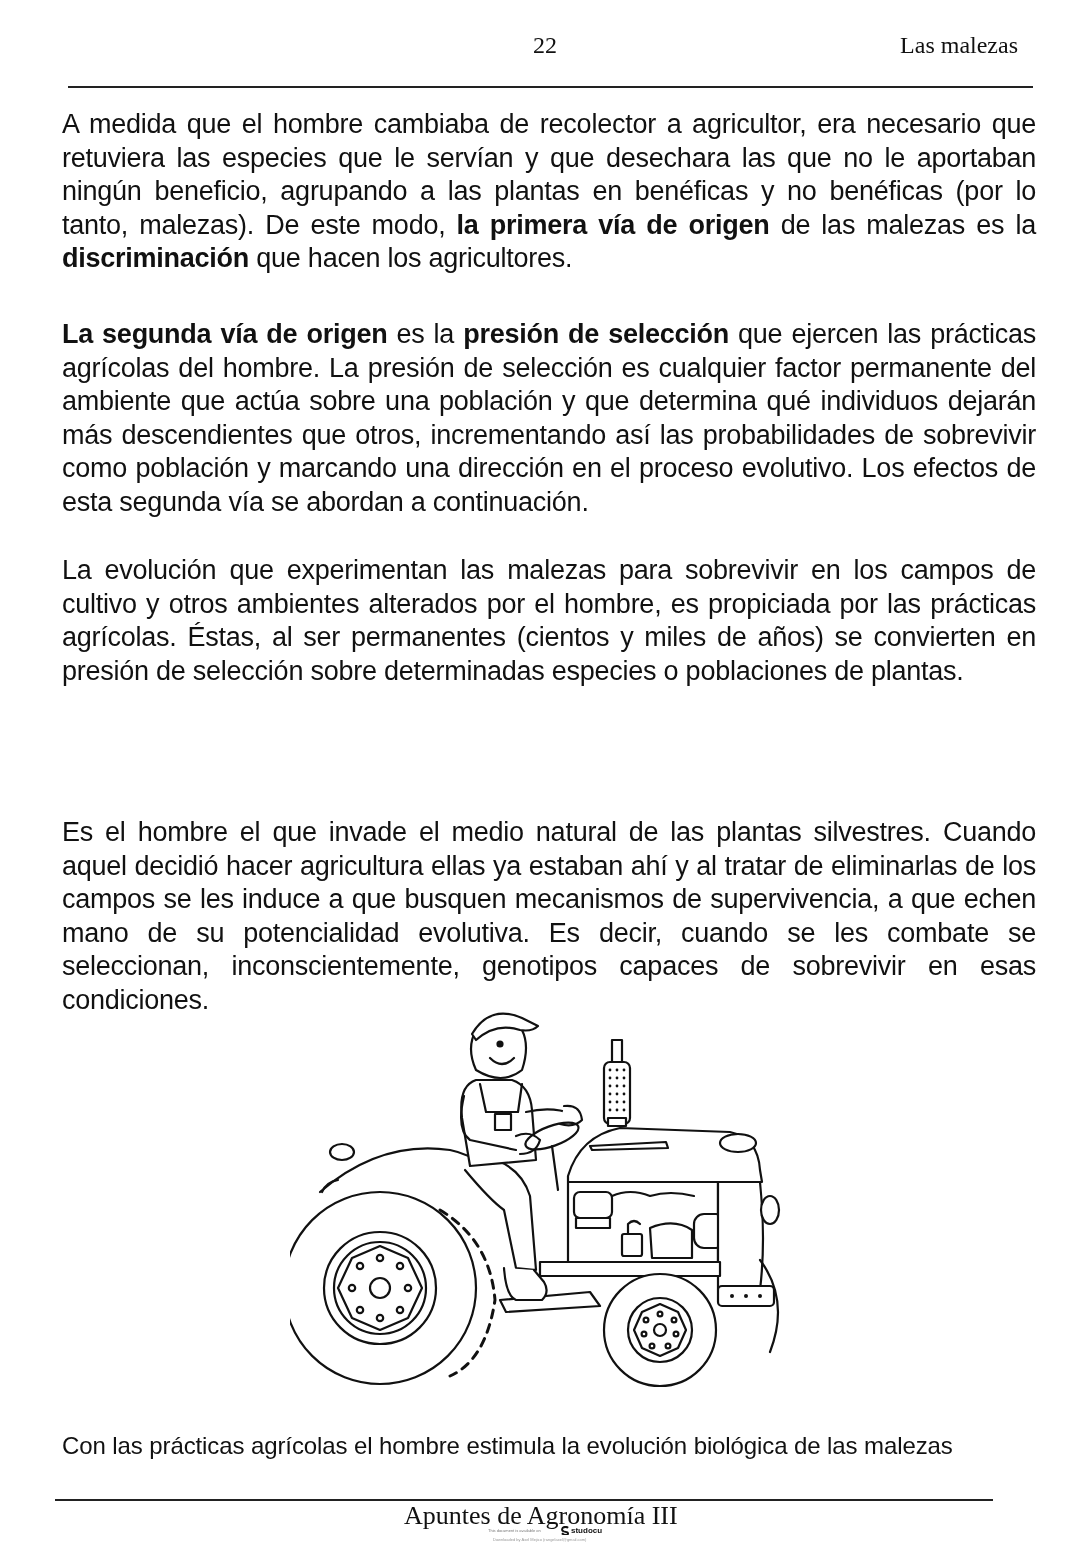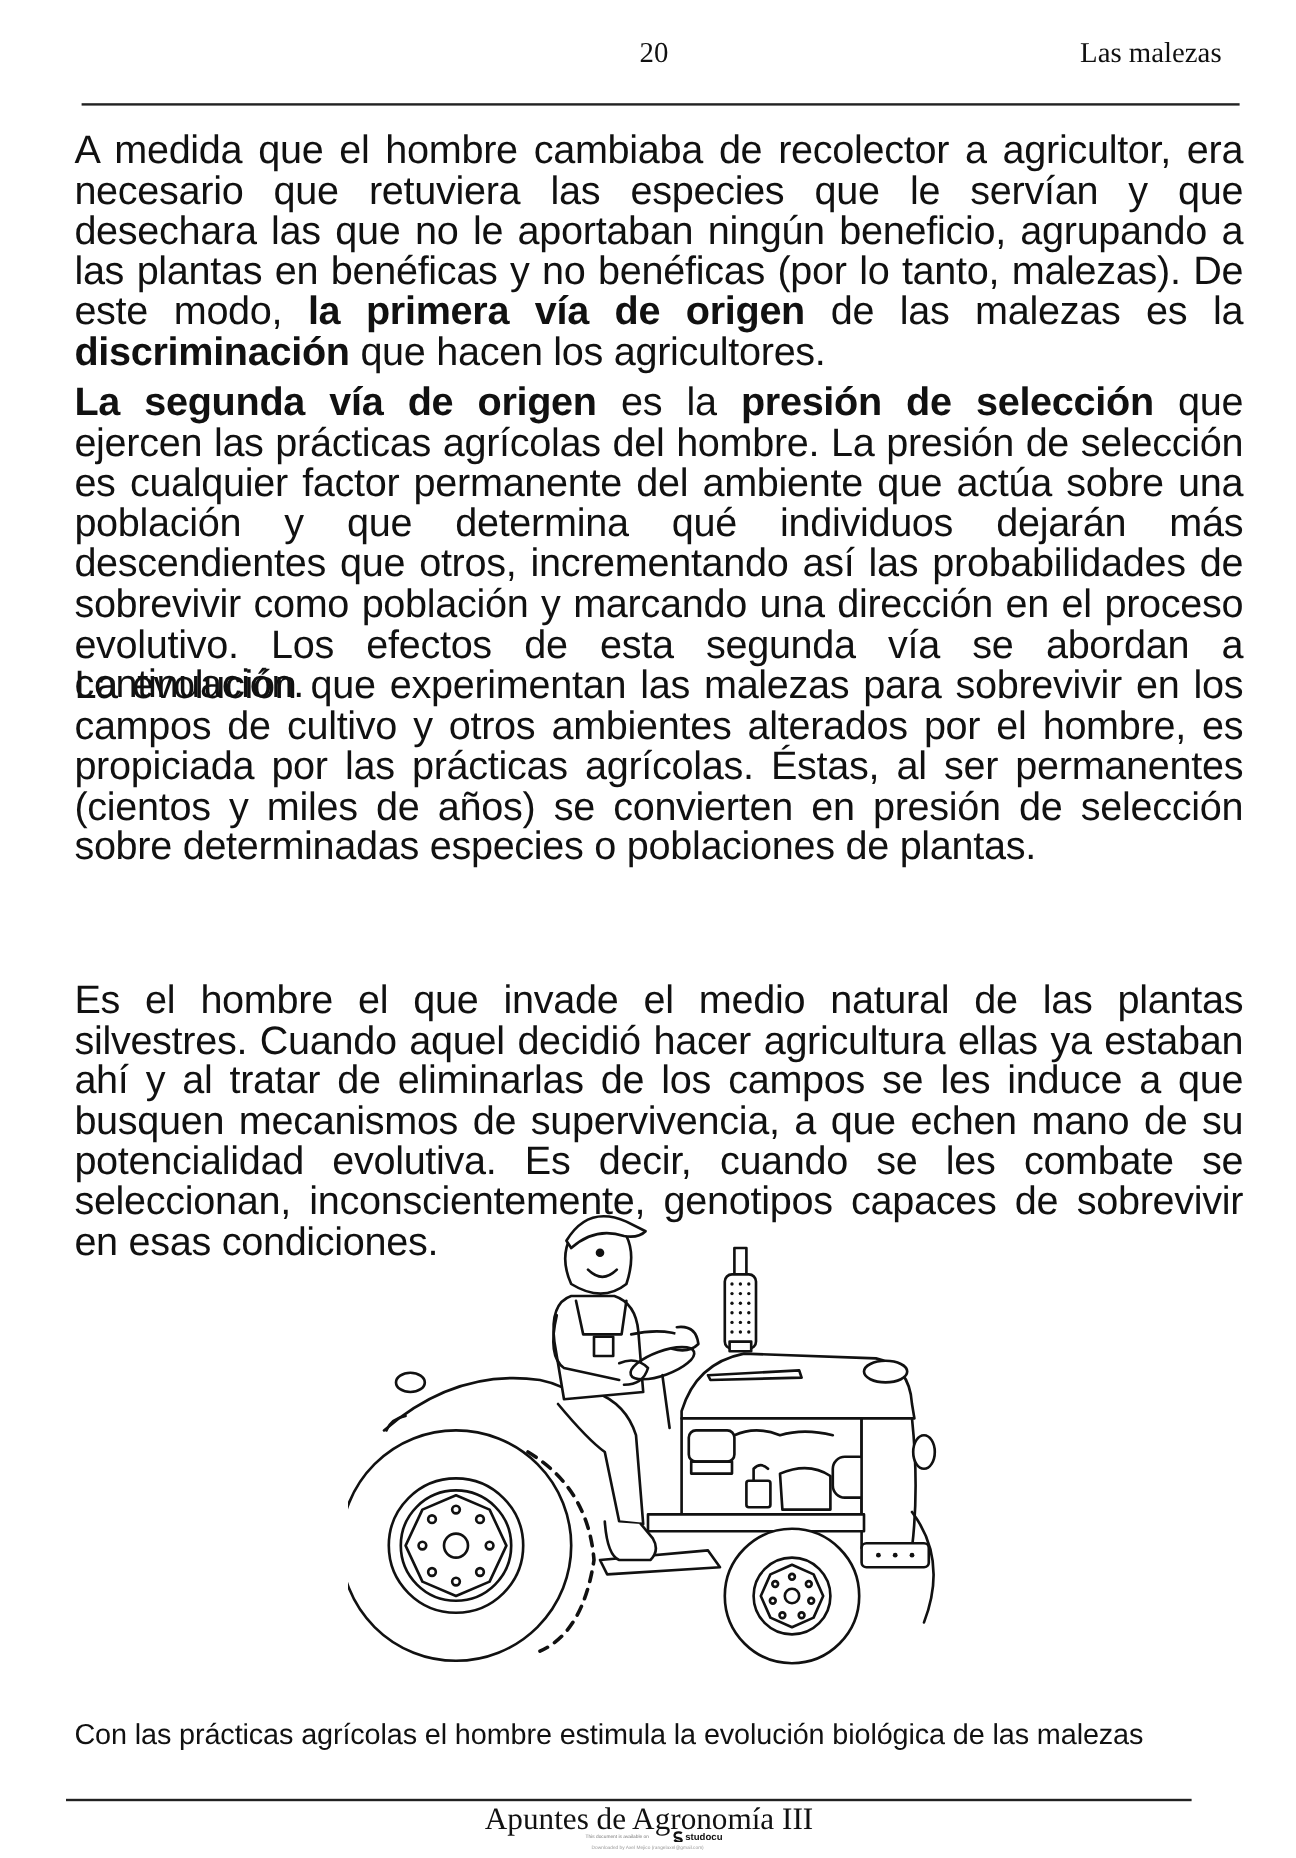--- a/index.html
+++ b/index.html
@@ -1,40 +1,40 @@
 <!DOCTYPE html>
 <html><head>
 <meta charset="utf-8">
 <style>
   html, body { margin: 0; padding: 0; background: #ffffff; }
   body { width: 1080px; height: 1548px; position: relative; overflow: hidden; color: #111; }
   .page { position: absolute; left: 0; top: 0; width: 1080px; height: 1548px; }
   .hdr-num { position: absolute; left: 533px; top: 32px; font-family: "Liberation Serif", serif; font-size: 24px; color: #111; }
   .hdr-title { position: absolute; right: 62px; top: 32px; font-family: "Liberation Serif", serif; font-size: 24px; color: #111; }
   .hdr-rule { position: absolute; left: 68px; top: 86px; width: 965px; height: 2px; background: #222; }
-  .para { position: absolute; left: 62px; width: 974px; font-family: "Liberation Sans", sans-serif; font-size: 33px; line-height: 33.6px; text-align: justify; color: #111; margin: 0; letter-spacing: -0.25px; }
+  .para { position: absolute; left: 62px; width: 974px; font-family: "Liberation Sans", sans-serif; font-size: 27px; line-height: 33.6px; text-align: justify; color: #111; margin: 0; letter-spacing: -0.25px; }
   .para b { font-weight: bold; }
   .p1 { top: 108px; }
   .p2 { top: 318px; }
   .p3 { top: 539px; margin-top: 15px; }
   .p4 { top: 768px; margin-top: 48px; }
   .figure { position: absolute; left: 290px; top: 1000px; width: 500px; height: 400px; }
   .caption { position: absolute; left: 62px; top: 1432px; width: 980px; font-family: "Liberation Sans", sans-serif; font-weight: normal; font-size: 24px; color: #111; white-space: nowrap; letter-spacing: -0.1px; }
   .ftr-rule { position: absolute; left: 55px; top: 1499px; width: 938px; height: 2px; background: #222; }
   .ftr-title { position: absolute; left: 404px; top: 1501px; font-family: "Liberation Serif", serif; font-size: 26px; color: #111; white-space: nowrap; }
   .ftr-note { position: absolute; left: 488px; top: 1528px; font-family: "Liberation Sans", sans-serif; font-size: 4px; color: #777; white-space: nowrap; }
   .ftr-brand { position: absolute; left: 545px; top: 1526px; font-family: "Liberation Sans", sans-serif; font-weight: bold; font-size: 8px; color: #111; white-space: nowrap; display: flex; align-items: center; gap: 1px; padding-left: 16px; }
   .ftr-dl { position: absolute; left: 493px; top: 1537px; font-family: "Liberation Sans", sans-serif; font-size: 4px; color: #999; white-space: nowrap; }
 </style>
 </head>
 <body>
 
 <div class="page">
 
-  <div class="hdr-num">20</div>
+  <div class="hdr-num">22</div>
   <div class="hdr-title">Las malezas</div>
   <div class="hdr-rule"></div>
 
   <p class="para p1">
     <span>A medida que el hombre cambiaba de recolector a agricultor, era necesario que retuviera las especies que le servían y que desechara las que no le aportaban ningún beneficio, agrupando a las plantas en benéficas y no benéficas (por lo tanto, malezas). De este modo, </span><b>la primera vía de origen</b><span> de las malezas es la </span><b>discriminación</b><span> que hacen los agricultores.</span>
   </p>
 
   <p class="para p2">
     <b>La segunda vía de origen</b><span> es la </span><b>presión de selección</b><span> que ejercen las prácticas agrícolas del hombre. La presión de selección es cualquier factor permanente del ambiente que actúa sobre una población y que determina qué individuos dejarán más descendientes que otros, incrementando así las probabilidades de sobrevivir como población y marcando una dirección en el proceso evolutivo. Los efectos de esta segunda vía se abordan a continuación.</span>
   </p>

